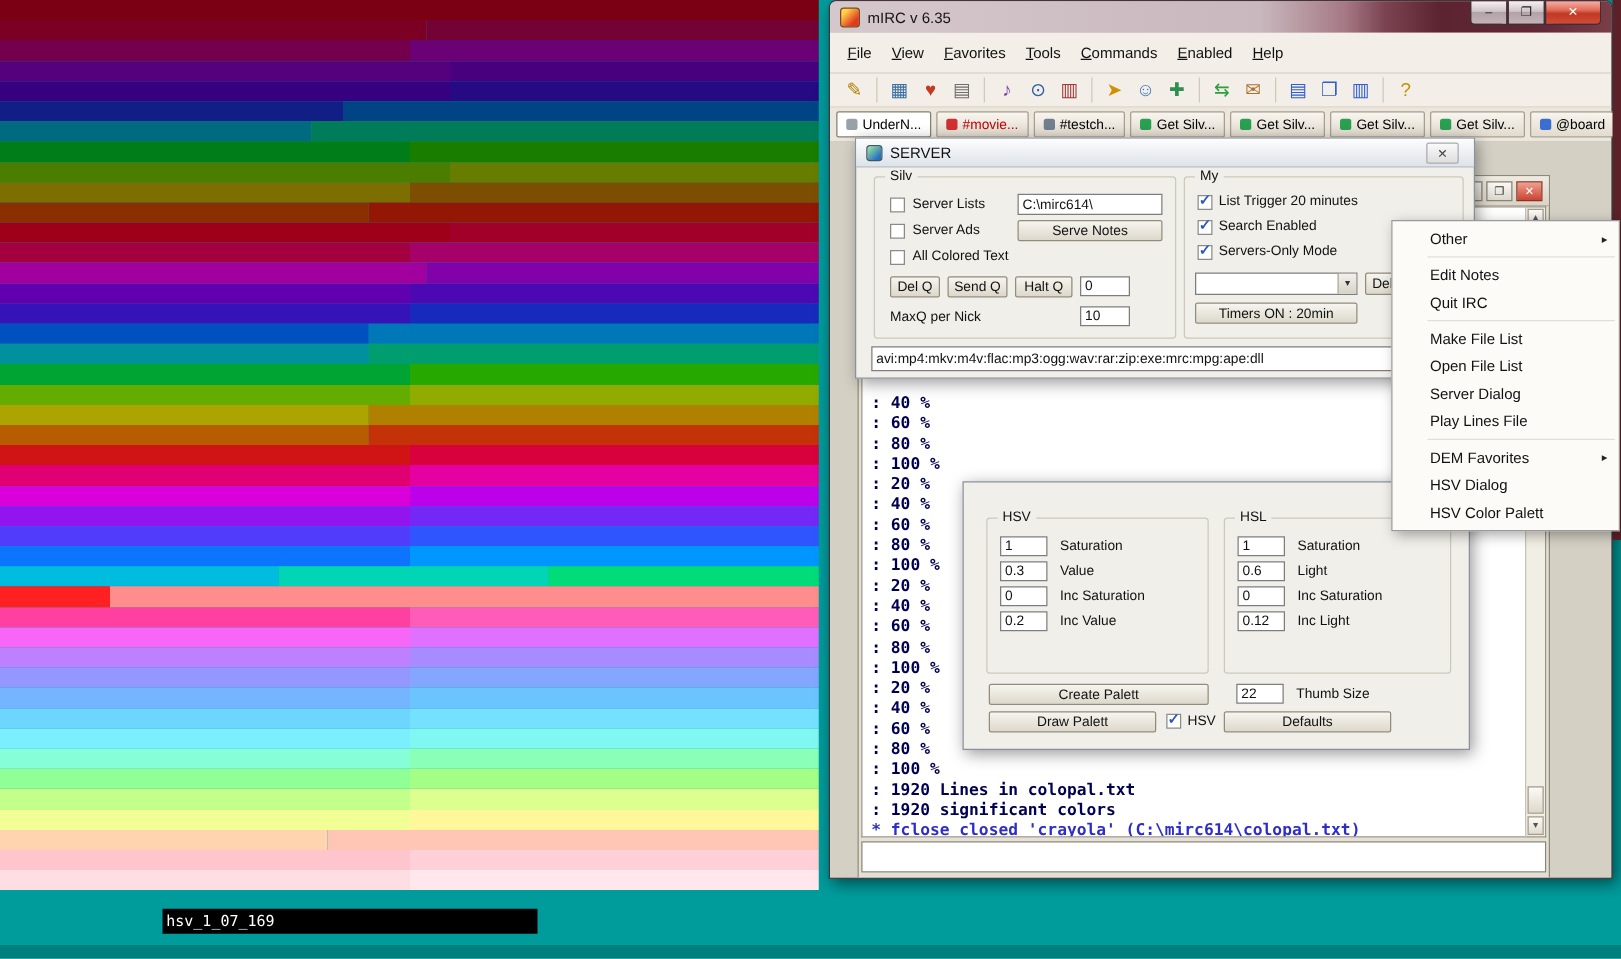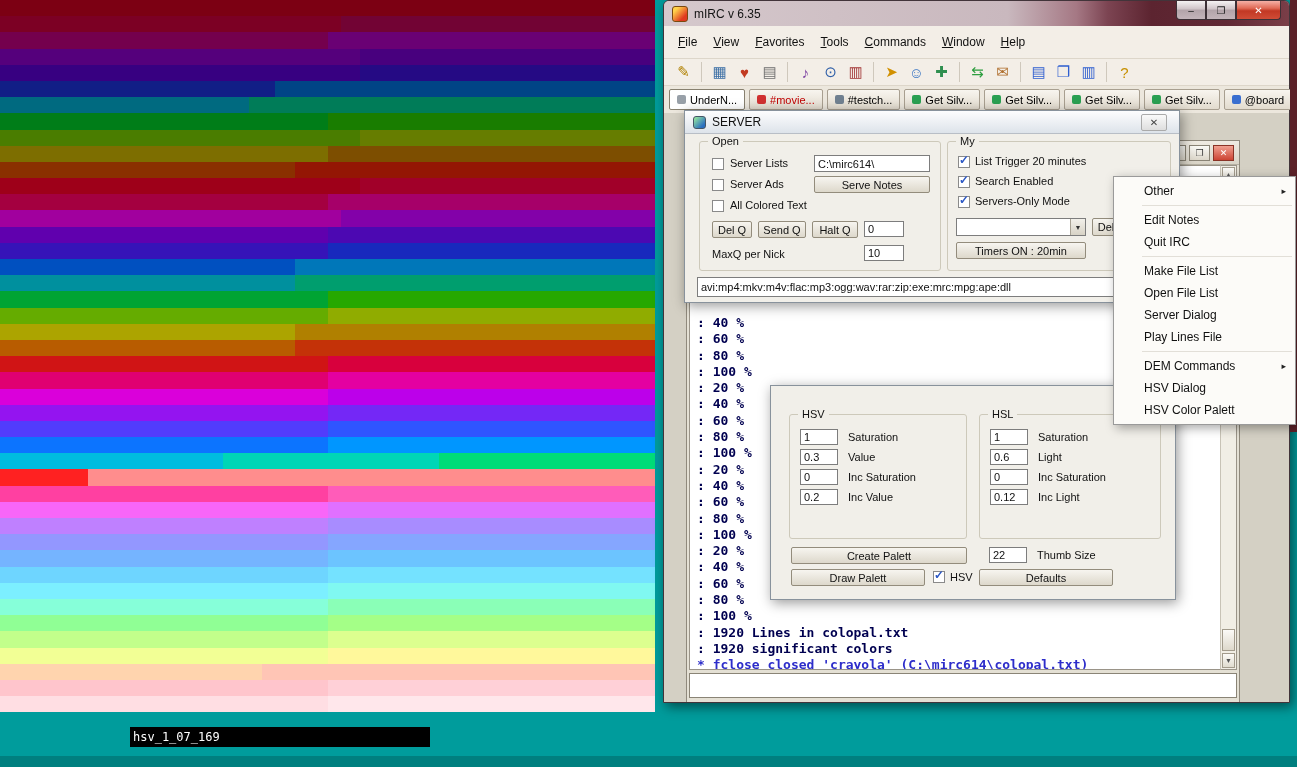--- a/index.html
+++ b/index.html
@@ -299,21 +299,21 @@
         <span class="wbtn close">✕</span>
       </span>
     </div>
 
     <div class="menubar">
       <span class="menu-item">File</span>
       <span class="menu-item">View</span>
       <span class="menu-item">Favorites</span>
       <span class="menu-item">Tools</span>
       <span class="menu-item">Commands</span>
-      <span class="menu-item">Window</span>
+      <span class="menu-item">Enabled</span>
       <span class="menu-item">Help</span>
     </div>
 
     <div class="toolbar">
         <div class="tbicon" style="color: rgb(176, 128, 0);">✎</div>
         <div class="tbsep"></div>
         <div class="tbicon" style="color: rgb(58, 110, 165);">▦</div>
         <div class="tbicon" style="color: rgb(194, 59, 34);">♥</div>
         <div class="tbicon" style="color: rgb(111, 111, 111);">▤</div>
         <div class="tbsep"></div>
@@ -395,21 +395,21 @@
   </div>
 
   <div class="dlg server">
     <div class="dlg-title">
       <span class="dlg-icon"></span>
       <span>SERVER</span>
       <span class="dlg-close">✕</span>
     </div>
 
     <div class="grp" style="left:14px;top:30px;width:242px;height:130px">
-      <span class="grp-label">Open</span>
+      <span class="grp-label">Silv</span>
       <span class="cb" style="left:12px;top:16px"></span>
       <span class="lbl" style="left:30px;top:15px">Server Lists</span>
       <input class="tin" style="left: 114px; top: 13px; width: 116px;" value="C:\mirc614\">
       <span class="cb" style="left:12px;top:37px"></span>
       <span class="lbl" style="left:30px;top:36px">Server Ads</span>
       <span class="btn" style="left:114px;top:34px;width:116px">Serve Notes</span>
       <span class="cb" style="left:12px;top:58px"></span>
       <span class="lbl" style="left:30px;top:57px">All Colored Text</span>
       <span class="btn" style="left:12px;top:79px;width:40px">Del Q</span>
       <span class="btn" style="left:58px;top:79px;width:48px">Send Q</span>
@@ -500,21 +500,21 @@
         <span>Open File List</span>
       </div>
     <div class="ctx-item">
         <span>Server Dialog</span>
       </div>
     <div class="ctx-item">
         <span>Play Lines File</span>
       </div>
     <div class="ctx-sep"></div>
     <div class="ctx-item">
-      <span>DEM Commands</span>
+      <span>DEM Favorites</span>
       <span class="ctx-arrow">▸</span>
     </div>
     <div class="ctx-item">
         <span>HSV Dialog</span>
       </div>
     <div class="ctx-item">
         <span>HSV Color Palett</span>
       </div>
   </div>
 

